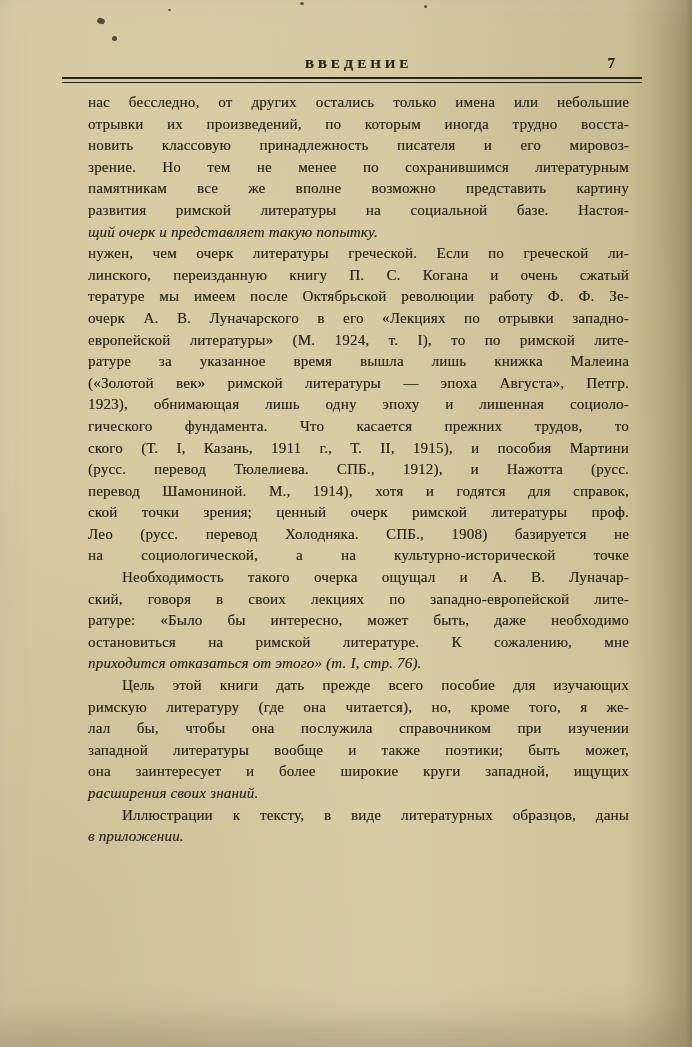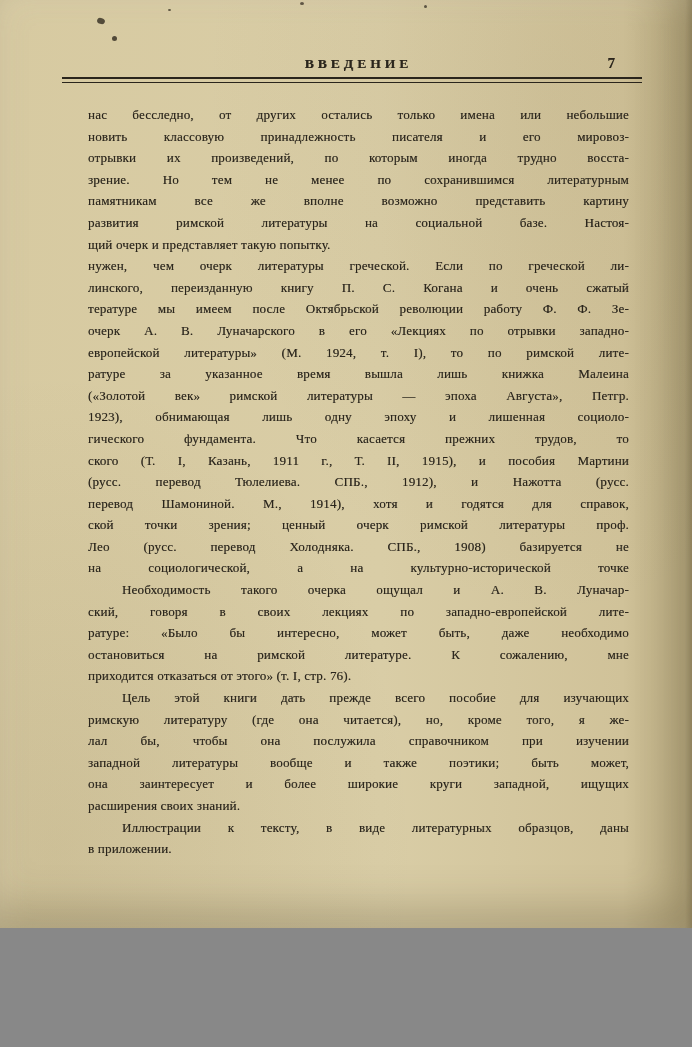--- a/index.html
+++ b/index.html
@@ -1,18 +1,18 @@
 <!DOCTYPE html>
 <html><head>
 <meta charset="utf-8">
 <style>
   html,body { margin:0; padding:0; background:#888; }
   .page {
     position:relative;
-    width:692px; height:928px;
+    width:692px; height:1047px;
     background:
       radial-gradient(ellipse at 80% 10%, rgba(120,100,60,0.07), transparent 45%),
       radial-gradient(ellipse at 8% 92%, rgba(110,92,55,0.10), transparent 40%),
       linear-gradient(90deg, #d7caa1 0%, #d9cda6 55%, #d0c299 90%, #b7a97f 99%, #9d8f68 100%),
       #d6c99f;
     overflow:hidden;
     font-family:"Liberation Serif","DejaVu Serif",serif;
     color:#2a251c;
   }
   .page::after {
@@ -20,26 +20,26 @@
     box-shadow: inset -14px -20px 42px rgba(70,58,30,0.26),
                 inset 8px 6px 28px rgba(255,250,230,0.16);
   }
   .header { position:absolute; left:88px; top:56px; width:541px; height:20px;
             font-size:13.5px; text-shadow:0.3px 0.3px 0 rgba(42,37,28,0.55); }
   .running-title { position:absolute; left:0; right:0; top:0; text-align:center;
                    letter-spacing:4px; font-weight:bold; }
   .page-number { position:absolute; right:14px; top:-1px; font-size:15px; font-weight:bold; }
   .rule { position:absolute; left:62px; top:77px; width:580px; height:3px;
           border-top:2px solid #2a251c; border-bottom:1.5px solid #2a251c; }
-  .body-text { position:absolute; left:88px; top:104px; width:541px;
-               font-size:13px; line-height:21.6px;
+  .body-text { position:absolute; left:88px; top:92px; width:541px;
+               font-size:15px; line-height:21.6px;
                text-shadow:0.3px 0.2px 0 rgba(42,37,28,0.45);
                letter-spacing:0.2px; }
   .line { text-align:justify; text-align-last:justify; }
-  .line.para-end { text-align-last:left; }
+  .line.para-end { text-align-last:left;font-style:italic; }
   .line.indent { text-indent:34px; }
   .speck { position:absolute; background:#3a3226; border-radius:50%; opacity:0.85; }
   .speck.s1 { left:97px;  top:18px; width:8px; height:6px; transform:rotate(20deg); }
   .speck.s2 { left:112px; top:36px; width:5px; height:5px; }
   .speck.s3 { left:300px; top:2px;  width:4px; height:3px; }
   .speck.s4 { left:424px; top:5px;  width:3px; height:3px; }
   .speck.s5 { left:168px; top:9px;  width:3px; height:2px; }
 </style>
 </head>
 <body>
@@ -54,22 +54,22 @@
   <div class="header">
     <span class="running-title">ВВЕДЕНИЕ</span>
     <span class="page-number">7</span>
   </div>
 
   <div class="rule"></div>
 
   <div class="body-text">
       <div class="paragraph">
         <div class="line">нас бесследно, от других остались только имена или небольшие</div>
+        <div class="line">отрывки их произведений, по которым иногда трудно восста-</div>
         <div class="line">новить классовую принадлежность писателя и его мировоз-</div>
-        <div class="line">отрывки их произведений, по которым иногда трудно восста-</div>
         <div class="line">зрение.  Но тем не менее по сохранившимся литературным</div>
         <div class="line">памятникам все же вполне возможно представить картину</div>
         <div class="line">развития римской литературы на социальной базе.  Настоя-</div>
         <div class="line para-end">щий очерк и представляет такую попытку.</div>
       </div>
       <div class="paragraph">
         <div class="line">нужен, чем очерк литературы греческой. Если по греческой ли-</div>
         <div class="line">линского, переизданную книгу П. С. Когана и очень сжатый</div>
         <div class="line">тературе мы имеем после Октябрьской революции работу Ф. Ф. Зе-</div>
         <div class="line">очерк А. В. Луначарского в его «Лекциях по отрывки западно-</div>

